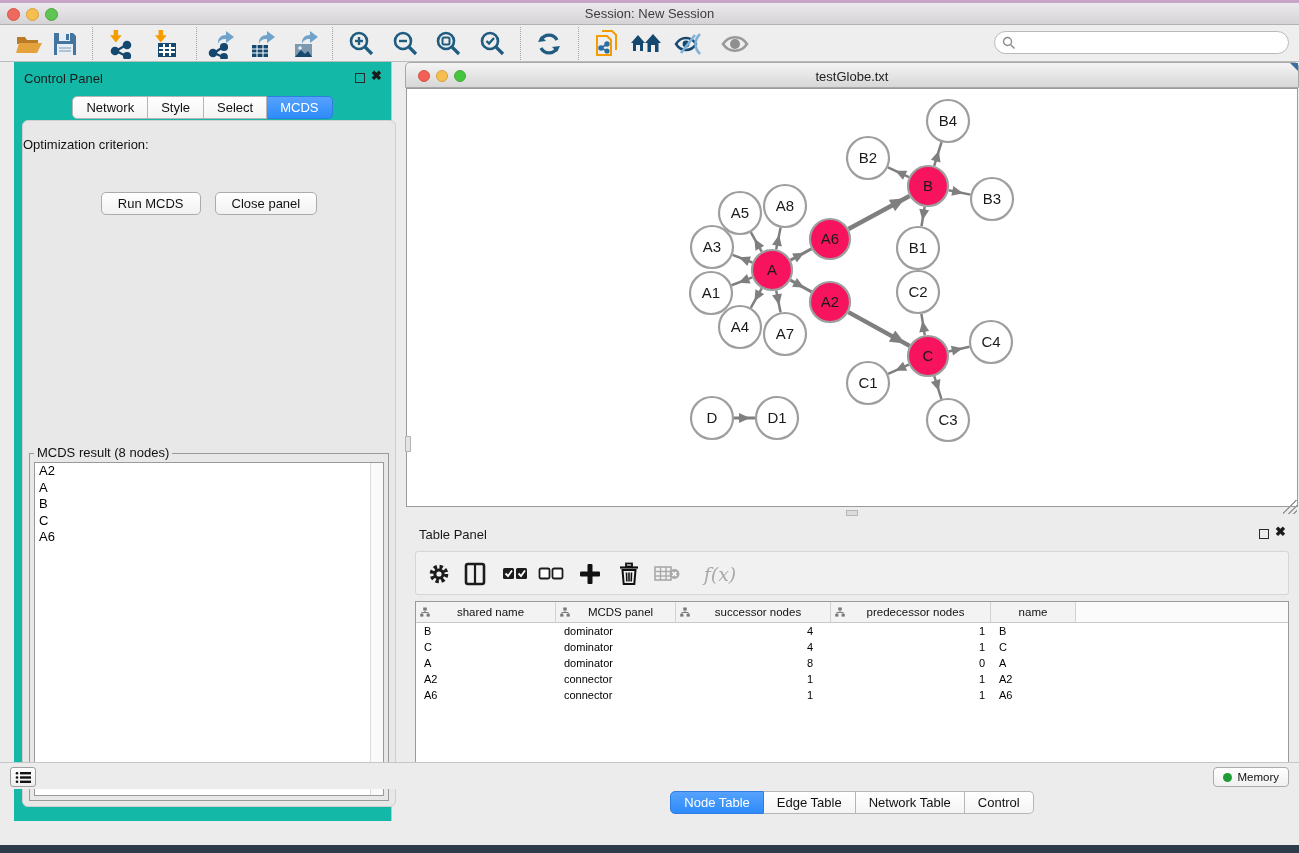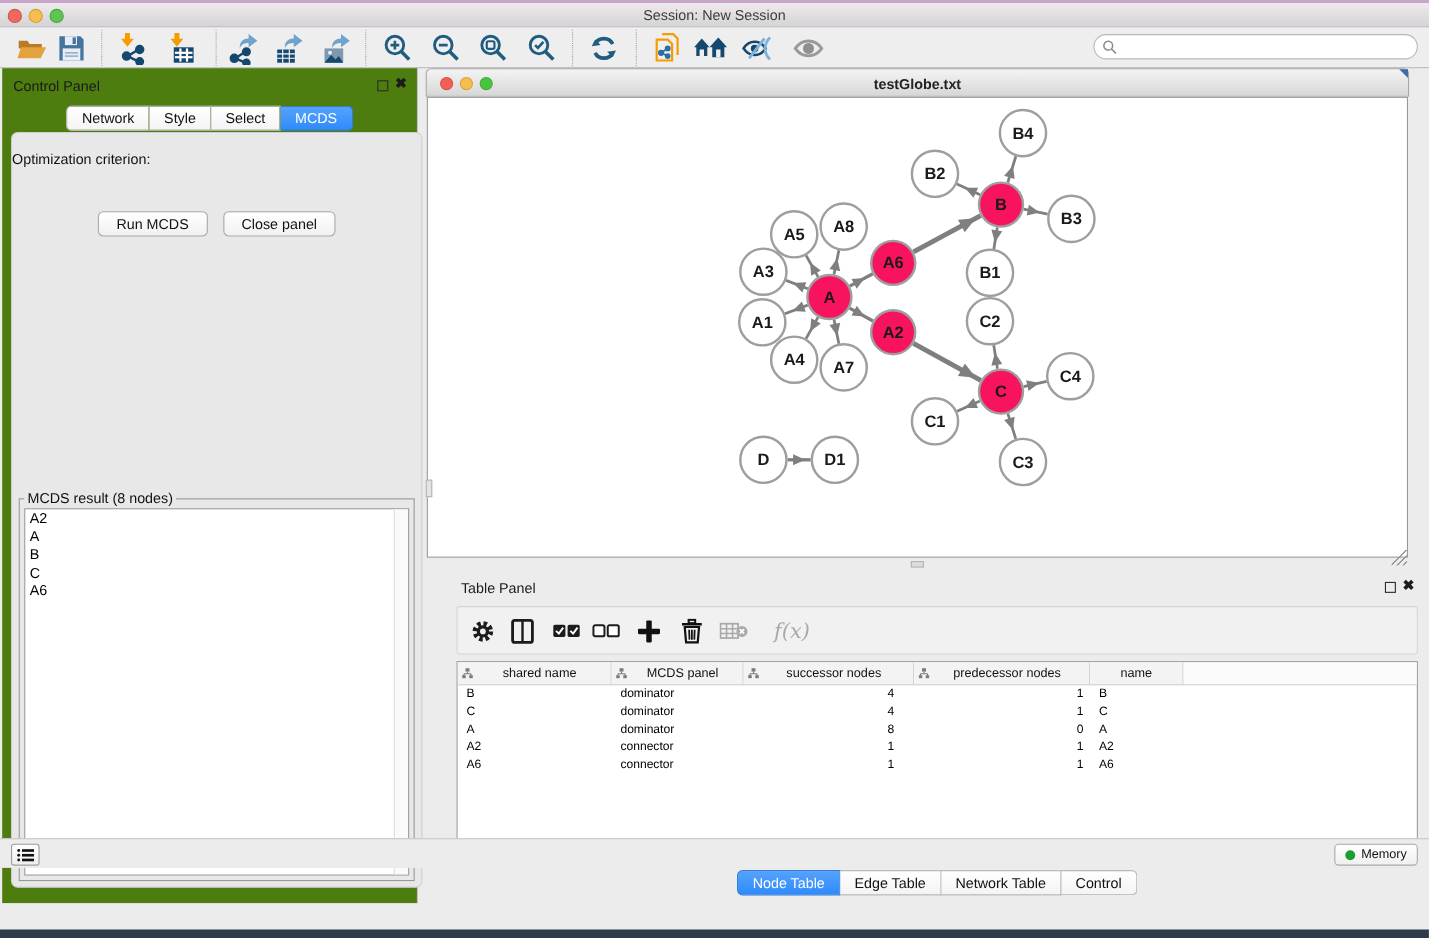--- a/index.html
+++ b/index.html
@@ -29,22 +29,22 @@
   .tb-btn { position:absolute; top:3px; width:32px; height:31px; display:flex;
     align-items:center; justify-content:center; cursor:default; }
   .tb-sep { position:absolute; top:2px; height:33px; width:0; border-left:1px dotted #a5a5a5; }
   .search-box { position:absolute; right:10px; top:6px; width:295px; height:23px;
     background:#fff; border:1px solid #b9b9b9; border-radius:12px; }
   .search-box svg { position:absolute; left:7px; top:4px; }
   .search-box input { position:absolute; left:24px; top:1px; width:260px; height:19px;
     border:none; outline:none; font-size:12px; background:transparent; }
 
   
-  .control-panel { position:absolute; left:2px; top:59px; width:378px; height:759px;
-    background:#4d7c0f; border-right:1px solid #c2c2c2; }
+  .control-panel { position:absolute; left:14px; top:59px; width:378px; height:759px;
+    background:#14b8a6; border-right:1px solid #c2c2c2; }
   .panel-head-title { position:absolute; left:10px; top:9px; font-size:13px; color:#1a1a1a; }
   .panel-float { position:absolute; width:10px; height:10px; border:1.6px solid #2b2b2b; top:11px; }
   .panel-close { position:absolute; top:6px; font-size:13px; font-weight:bold; color:#1b1b1b; }
 
   .seg { display:flex;align-items:center; }
   .seg .tab { background:linear-gradient(#ffffff,#f4f4f4); border:1px solid #b6b6b6; border-left:none;
     padding:3px 13px; font-size:13px; color:#111; white-space:nowrap; }
   .seg .tab:first-child { border-left:1px solid #b6b6b6; border-radius:5px 0 0 5px; }
   .seg .tab:last-child { border-radius:0 5px 5px 0; }
   .seg .tab.active { background:linear-gradient(#56a2fc,#2e8bfb); border-color:#2e7ddf; color:#fff; }
@@ -68,21 +68,21 @@
 
   .mcds-fieldset { position:absolute; left:6px; top:332px; width:360px; height:348px;
     border:1px solid #9a9a9a; }
   .mcds-legend { position:absolute; top:-9px; left:4px; background:#e8e8e8; padding:0 3px; font-size:13px; color:#111; }
   .mcds-list { position:absolute; left:4px; top:8px; right:4px; bottom:4px; background:#fff;
     border:1px solid #9a9a9a; overflow:hidden; }
   .mcds-scroll { position:absolute; top:0; right:0; bottom:0; width:13px; background:#fafafa; border-left:1px solid #ddd; }
   .mcds-item { font-size:13px; line-height:16.5px; padding-left:4px; color:#000; }
 
   
-  .net-window { position:absolute; left:387px; top:59px; width:894px; height:456px;font-weight:bold; }
+  .net-window { position:absolute; left:405px; top:59px; width:894px; height:456px; }
   .net-titlebar { position:absolute; left:0; top:0; right:0; height:26px;
     background:linear-gradient(#f4f4f4,#d7d7d7); border:1px solid #a8a8a8; border-radius:5px 5px 0 0; }
   .net-titlebar .title { position:absolute; left:0; right:0; top:6px; text-align:center; font-size:13px; color:#222; }
   .nt-dot { position:absolute; top:7px; width:12px; height:12px; border-radius:50%; }
   .nt-red { left:12px; background:#f35f54; border:0.5px solid #d35548; }
   .nt-yellow { left:30px; background:#f5be4e; border:0.5px solid #d6a13c; }
   .nt-green { left:48px; background:#46c53e; border:0.5px solid #4aa83e; }
   .net-corner { position:absolute; right:0; top:0; width:0; height:0;
     border-top:8px solid #3b6ea5; border-left:8px solid transparent; }
   .net-canvas { position:absolute; left:1px; top:26px; width:892px; height:419px;

